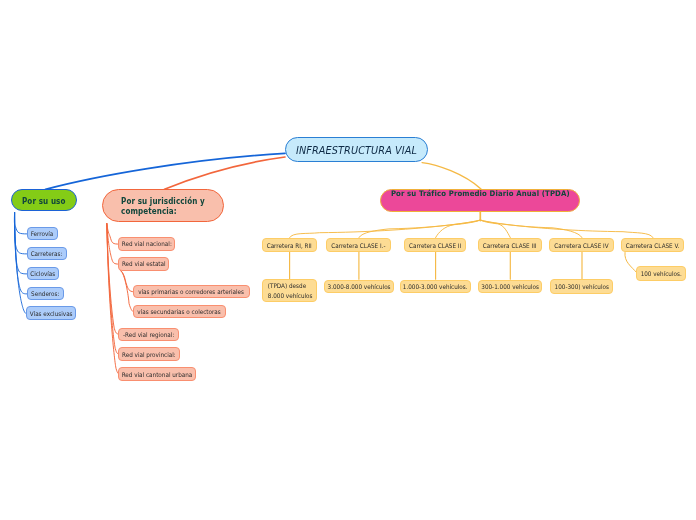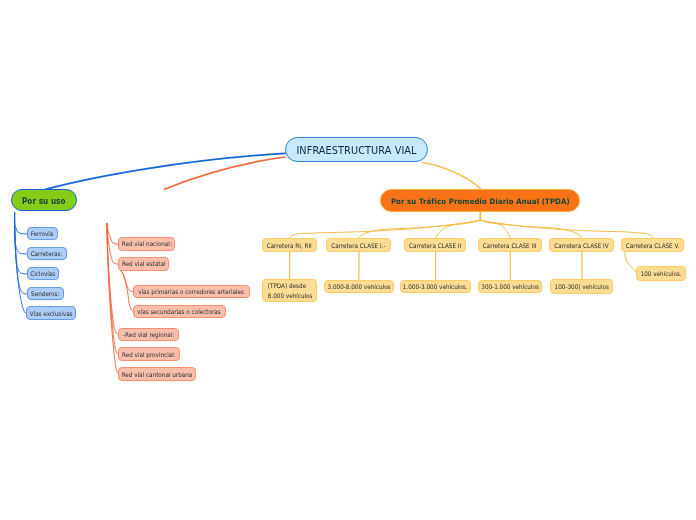--- a/index.html
+++ b/index.html
@@ -24,23 +24,23 @@
 
   
   .o1{background:#f9bfac;border:1.35px solid #f2663c;border-radius:17px;
       color:#11463b;font-size:8px;font-weight:bold;text-align:left;
       justify-content:flex-start;padding-left:17.8px;padding-top:4.2px;
       line-height:10.7px;white-space:normal;letter-spacing:.08px;}
   .o2{background:#f9bfac;border:1px solid #f98f70;border-radius:4px;
       color:#2b2b2b;font-size:6.3px;}
 
   
-  .y1{background:#f97316;border:1.3px solid #f0b03a;border-radius:12px;letter-spacing:0.14px;
+  .y1{background:#ec4899;border:1.3px solid #f0b03a;border-radius:12px;letter-spacing:0.14px;
       color:#11463b;font-size:7.7px;font-weight:bold;
-      align-items:flex-start;padding-top:8.0px;line-height:1;}
+      align-items:flex-start;line-height:1;}
   .y2{background:#fddc94;border:1px solid #fdcd66;border-radius:4px;
       color:#2b2b2b;font-size:6.3px;}
   .y3{background:#fddc94;border:1px solid #fdcd66;border-radius:4px;
       color:#2b2b2b;font-size:6.3px;white-space:normal;line-height:9.2px;}
 </style>
 </head>
 <body>
 
 <div id="canvas">
   <svg id="links" viewBox="0 0 696 520">
@@ -69,29 +69,30 @@
         <path d="M480.3,220 C482.3,221.6 539.018,230.7985 623,231.6985 C636,233.0985 650,232.1 653,237.6" fill="none" stroke="#f5b945" stroke-width="0.95" stroke-linecap="round"></path>
         <path d="M289.6,252 L289.6,279.2" fill="none" stroke="#f5b945" stroke-width="1.15" stroke-linecap="round"></path>
         <path d="M358.9,252 L358.9,279.2" fill="none" stroke="#f5b945" stroke-width="1.15" stroke-linecap="round"></path>
         <path d="M435.6,252 L435.6,279.2" fill="none" stroke="#f5b945" stroke-width="1.15" stroke-linecap="round"></path>
         <path d="M510.3,252 L510.3,279.2" fill="none" stroke="#f5b945" stroke-width="1.15" stroke-linecap="round"></path>
         <path d="M582,252 L582,279.2" fill="none" stroke="#f5b945" stroke-width="1.15" stroke-linecap="round"></path>
         <path d="M625,252.5 C624,262 631,266 637,273" fill="none" stroke="#f5b945" stroke-width="1" stroke-linecap="round"></path>
       </g>
   </svg>
 
-  <div class="node root" style="left:285px;top:136.5px;width:143px;height:25.5px;">INFRAESTRUCTURA VIAL</div>
+  <div class="node root" style="left:285px;top:136.5px;width:143px;height:25.5px;font-style:italic;">INFRAESTRUCTURA VIAL</div>
 
   <div class="node b1" style="left:10.7px;top:188.9px;width:66.2px;height:22.1px;">Por su uso</div>
   <div class="node b2" style="left:26.5px;top:226.5px;width:31px;height:13.5px;">Ferrovía</div>
   <div class="node b2" style="left:26.5px;top:246.5px;width:40px;height:13.5px;">Carreteras:</div>
   <div class="node b2" style="left:26.5px;top:266.5px;width:32.5px;height:13.5px;">Ciclovías</div>
   <div class="node b2" style="left:26.5px;top:286.5px;width:37.5px;height:13.5px;">Senderos:</div>
   <div class="node b2" style="left:26.4px;top:306.4px;width:49.5px;height:13.5px;">Vías exclusivas</div>
 
+  <div class="node o1" style="left:102.3px;top:188.9px;width:122.2px;height:33px;">Por su jurisdicción y competencia:</div>
   <div class="node o2" style="left:118.4px;top:237.0px;width:56.8px;height:13.8px;">Red vial nacional:</div>
   <div class="node o2" style="left:118.4px;top:257.0px;width:50.8px;height:13.8px;">Red vial estatal</div>
   <div class="node o2" style="left:132.5px;top:284.6px;width:117.2px;height:13.8px;">vías primarias o corredores arteriales</div>
   <div class="node o2" style="left:132.5px;top:304.6px;width:93.0px;height:13.8px;">vías secundarias o colectoras</div>
   <div class="node o2" style="left:118.1px;top:327.6px;width:61.2px;height:13.8px;">-Red vial regional:</div>
   <div class="node o2" style="left:118.1px;top:347.4px;width:61.6px;height:13.8px;">Red vial provincial:</div>
   <div class="node o2" style="left:117.8px;top:367.3px;width:78.4px;height:13.8px;">Red vial cantonal urbana</div>
 
   <div class="node y1" style="left:380.3px;top:189.0px;width:200.1px;height:23px;">Por su Tráfico Promedio Diario Anual (TPDA)</div>
   <div class="node y2" style="left:261.7px;top:238.1px;width:55.1px;height:13.9px;">Carretera RI, RII</div>

